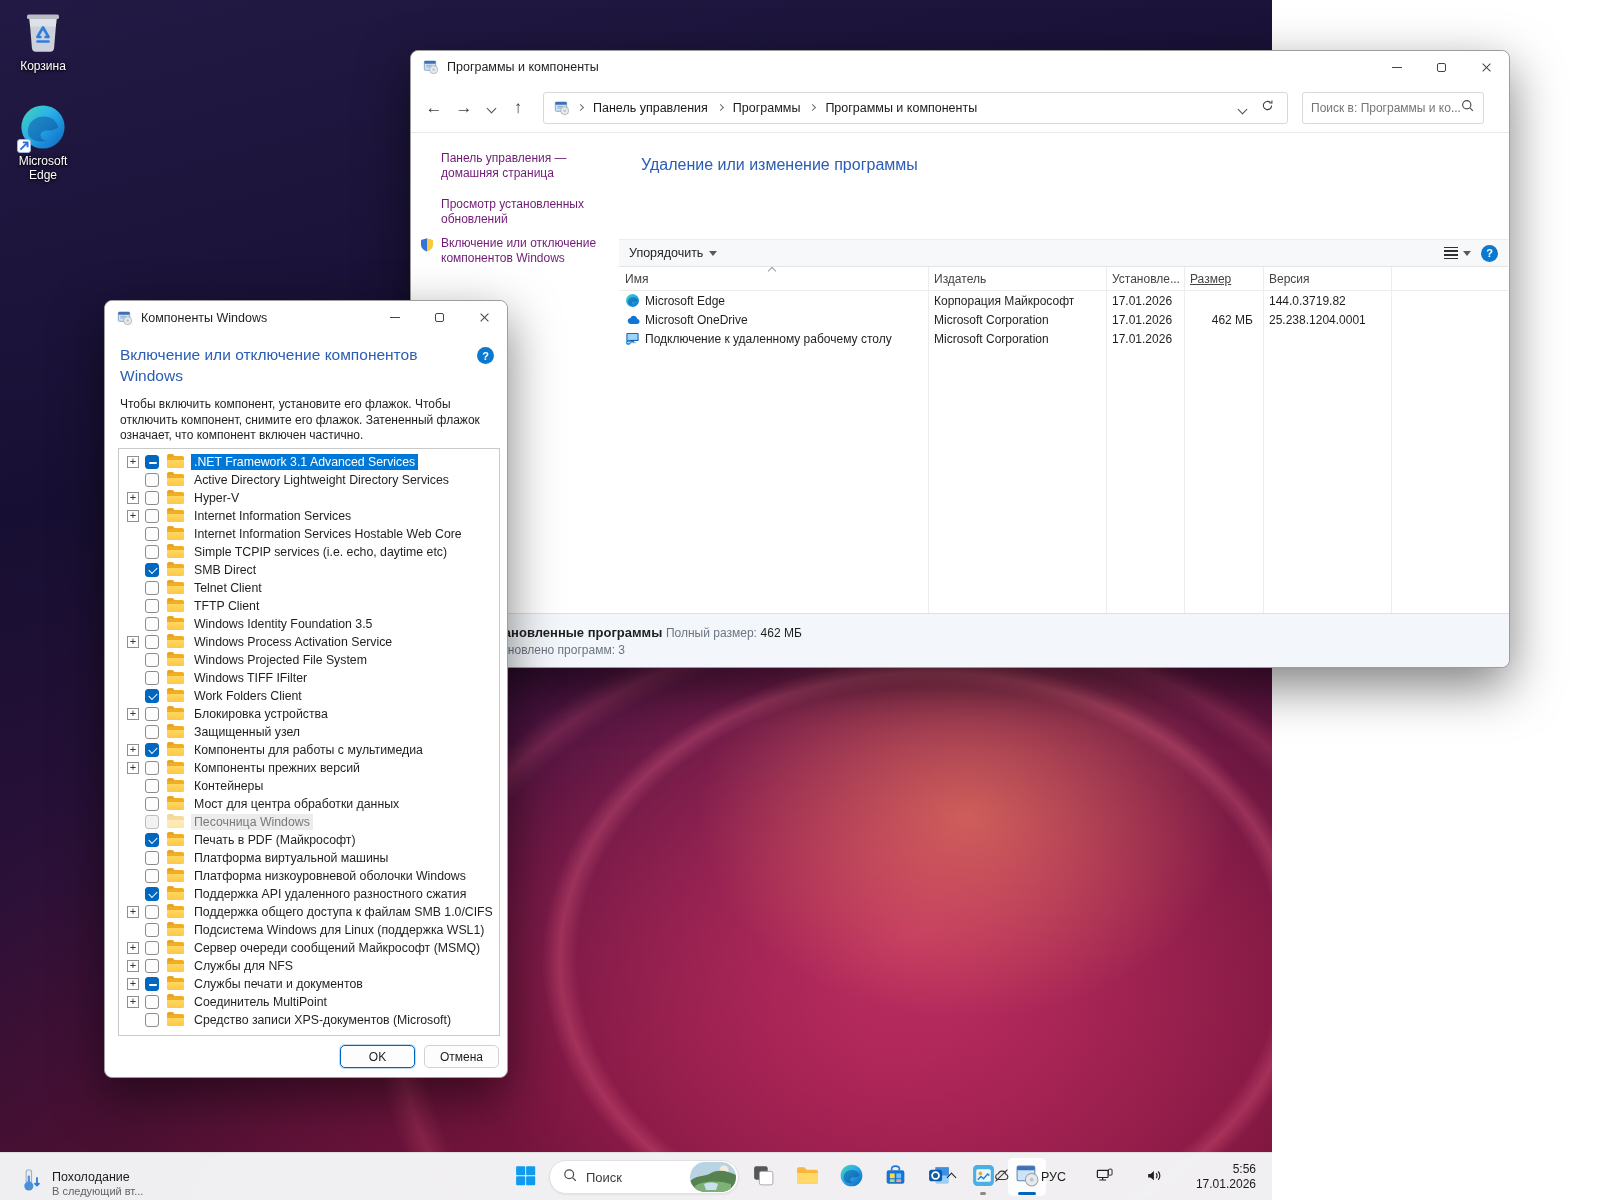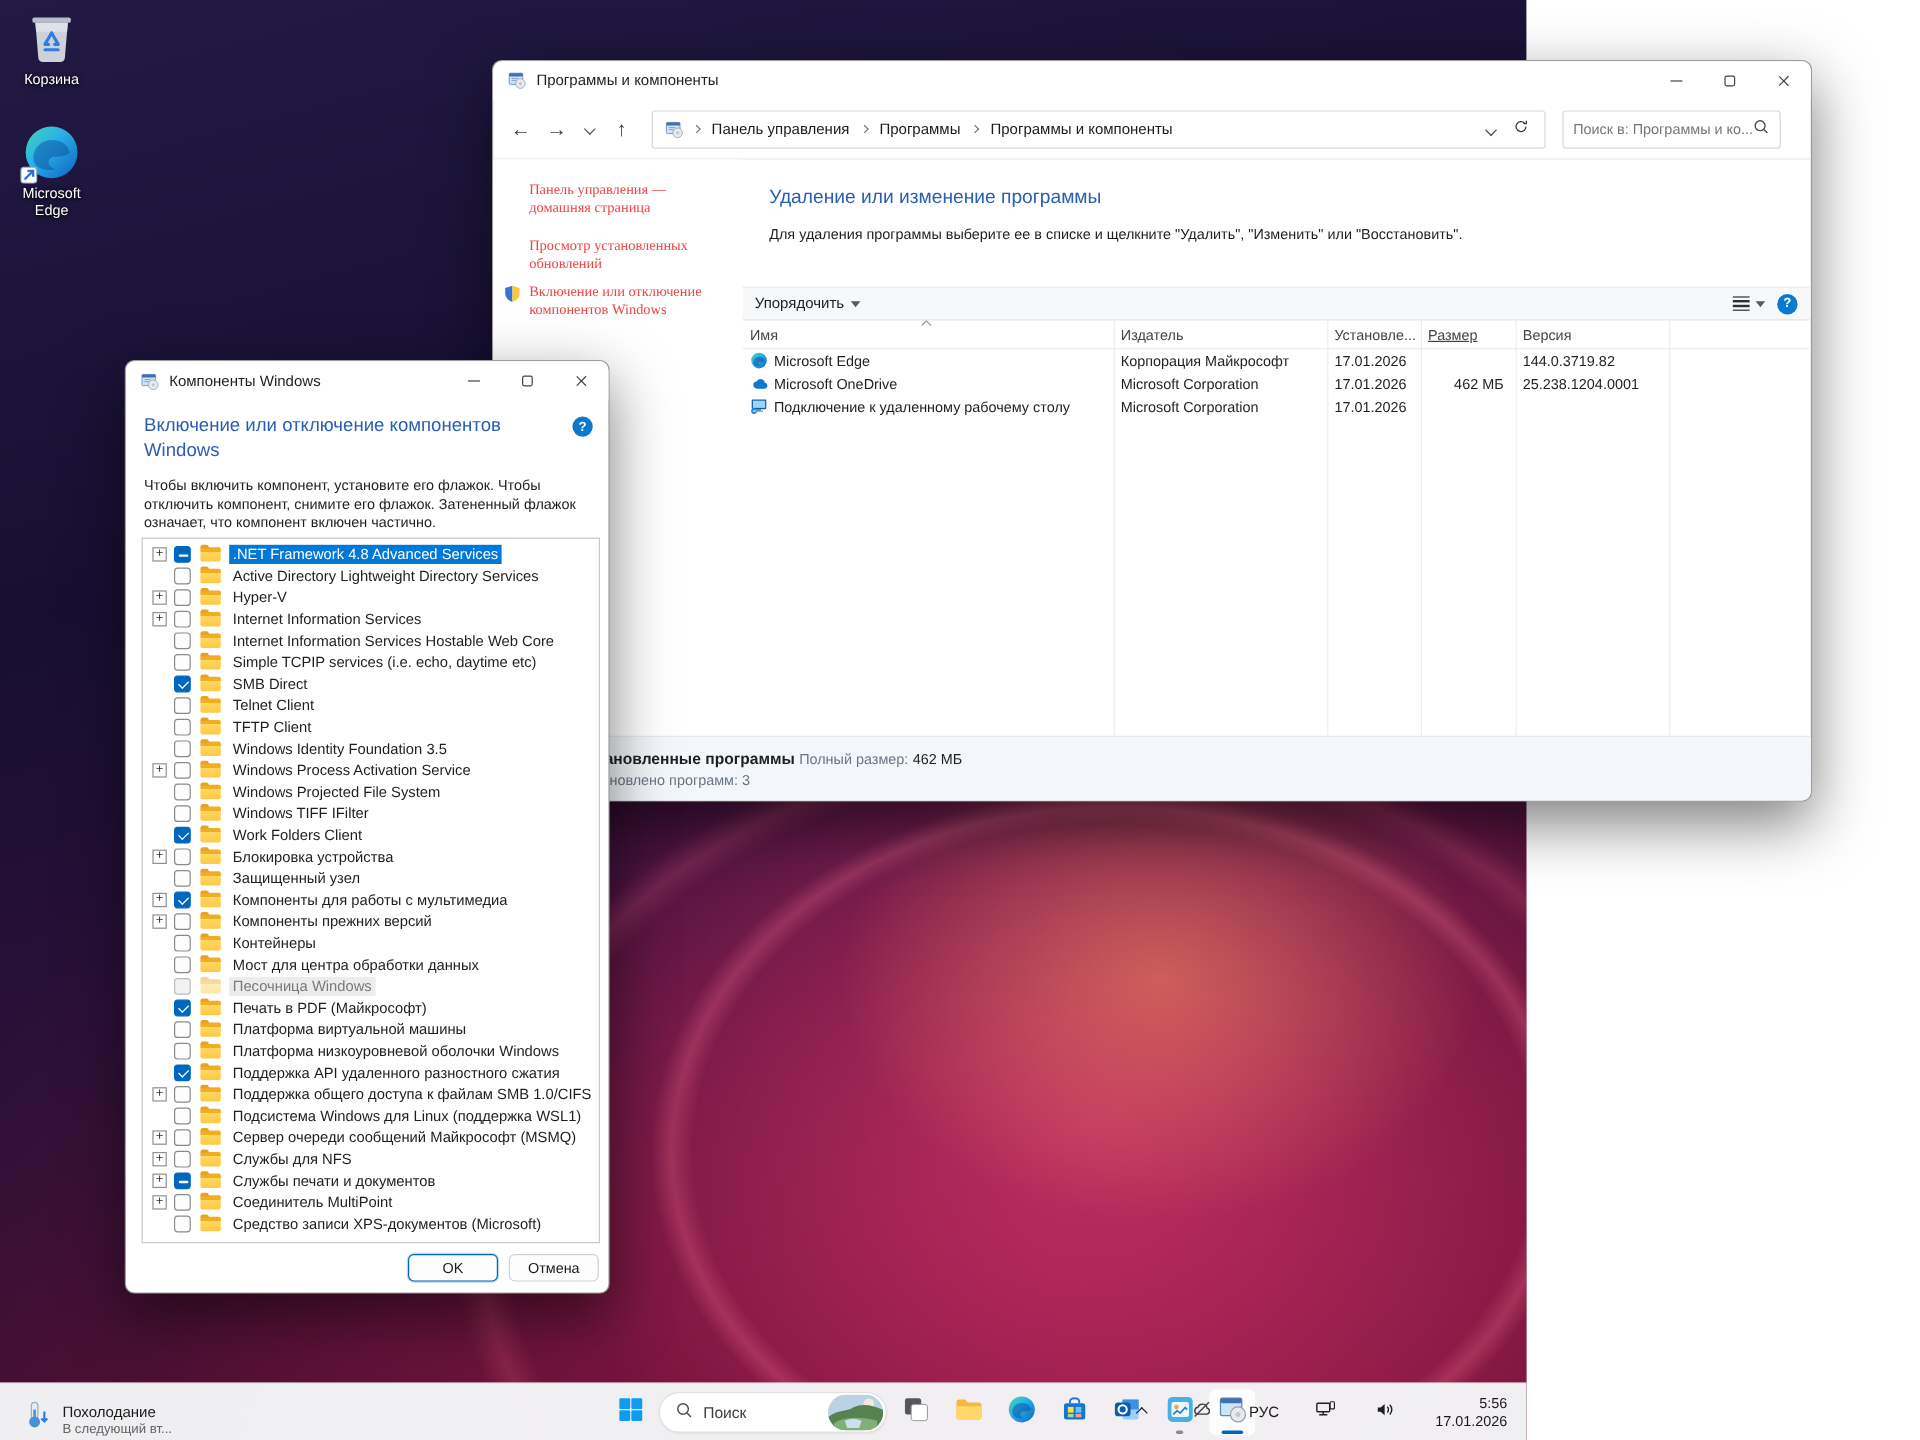--- a/index.html
+++ b/index.html
@@ -52,21 +52,21 @@
   .crumb { font-size:12.5px; color:#1b1b1b; padding:0 8px; white-space:nowrap; }
   .crumb-sep { margin:0 2px; display:flex; align-items:center; }
   .crumb-tools { margin-left:auto; display:flex; align-items:center; gap:14px; padding-right:6px; }
   .crumb-tools svg { width:15px; height:15px; }
   .searchbox { margin-left:14px; width:182px; height:32px; border:1px solid #d9d9d9; border-radius:3px;
     display:flex; align-items:center; padding:0 8px; }
   .searchbox input { border:none; outline:none; flex:1; font-size:12px; color:#1b1b1b; font-family:inherit; min-width:0; }
   .searchbox input::placeholder { color:#767676; }
   .searchbox svg { width:15px; height:15px; flex:none; }
   .sidepane { position:absolute; left:0; top:82px; bottom:54px; width:208px; background:#fff; border-radius:0 0 0 8px; }
-  .sidelink { position:absolute; left:30px; width:160px; font-size:12px; line-height:15px; color:#ef4444; cursor:pointer;font-family:Liberation Serif, serif; }
+  .sidelink { position:absolute; left:30px; width:160px; font-size:12px; line-height:15px; color:#701a75; cursor:pointer; }
   .sidelink .shield { position:absolute; left:-22px; top:1px; width:16px; height:16px; }
   .main-head { position:absolute; left:230px; top:105px; font-size:16px; color:#2a5db4; }
   .main-desc { position:absolute; left:230px; top:137px; font-size:12px; color:#1f1f1f; }
   .cmdbar { position:absolute; left:208px; right:1px; top:188px; height:28px; background:#f7f8fa;
     border-top:1px solid #ececec; border-bottom:1px solid #e4e4e4; display:flex; align-items:center; padding:0 10px;gap:29px; }
   .organize { font-size:12.5px; color:#1f1f1f; display:flex; align-items:center; gap:6px; }
   .tri-down { width:0; height:0; border-left:4px solid transparent; border-right:4px solid transparent; border-top:5px solid #5a5a5a; }
   .cmd-right { margin-left:auto; display:flex; align-items:center; gap:10px; }
   .viewlines { display:flex; flex-direction:column; gap:2px; }
   .viewlines i { width:14px; height:1.6px; background:#2f2f2f; display:block; }
@@ -252,21 +252,20 @@
       <div class="sidelink" style="top:103px;">
         <span class="shield"><svg viewBox="0 0 16 16">
               <path d="M8 1.2L2 3v4.6c0 3.6 2.6 5.8 6 7z" fill="#3274d9"></path>
               <path d="M8 1.2L14 3v4.6c0 3.6-2.6 5.8-6 7z" fill="#f7c93c"></path>
             </svg></span>
         <span>Включение или отключение компонентов Windows</span>
       </div>
     </div>
 
     <div class="main-head">Удаление или изменение программы</div>
-    <div class="main-desc">Для удаления программы выберите ее в списке и щелкните "Удалить", "Изменить" или "Восстановить".</div>
 
     <div class="cmdbar">
       <span class="organize">
         <span>Упорядочить</span>
           <span class="tri-down"></span>
       </span>
       <span class="cmd-right">
         <span style="display:flex; align-items:center; gap:5px;">
           <span class="viewlines">
               <i></i>
@@ -381,21 +380,21 @@
       </div>
     </div>
     <div class="feat-head">Включение или отключение компонентов Windows</div>
     <span class="feat-help helpdot">?</span>
     <div class="feat-desc">Чтобы включить компонент, установите его флажок. Чтобы отключить компонент, снимите его флажок. Затененный флажок означает, что компонент включен частично.</div>
     <div class="treebox" id="featureTree">
         <div class="titem">
     <span class="expander show">+</span>
     <span class="cb mixed"></span>
     <span class="folder"></span>
-    <span class="tlabel selected">.NET Framework 4.8 Advanced Services</span>
+    <span class="tlabel selected">.NET Framework 3.1 Advanced Services</span>
   </div>
         <div class="titem">
     <span class="expander">+</span>
     <span class="cb"></span>
     <span class="folder"></span>
     <span class="tlabel">Active Directory Lightweight Directory Services</span>
   </div>
         <div class="titem">
     <span class="expander show">+</span>
     <span class="cb"></span>

